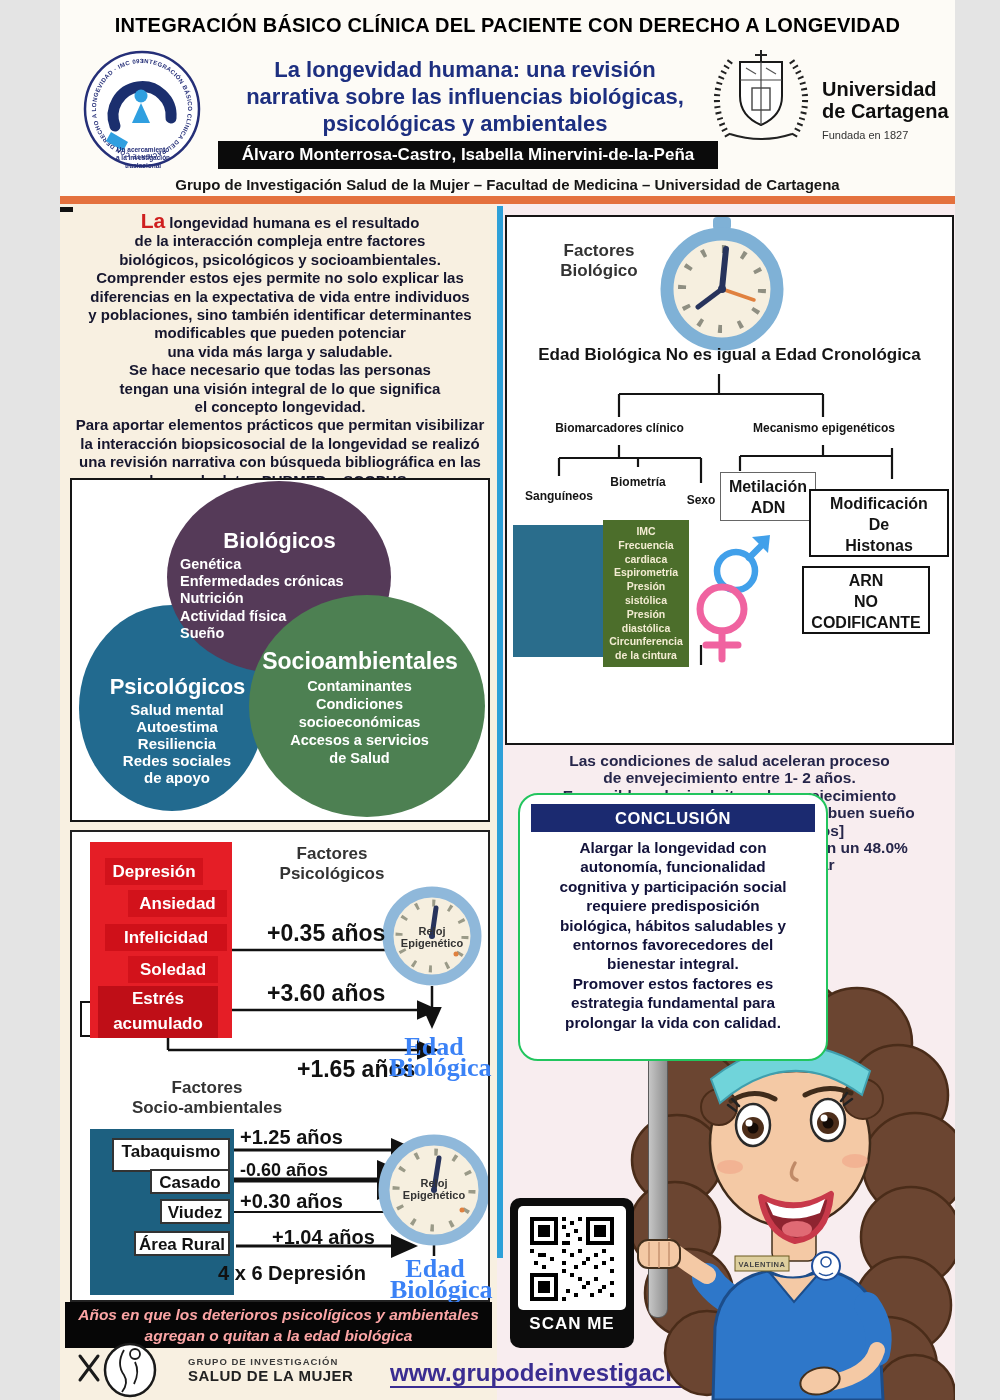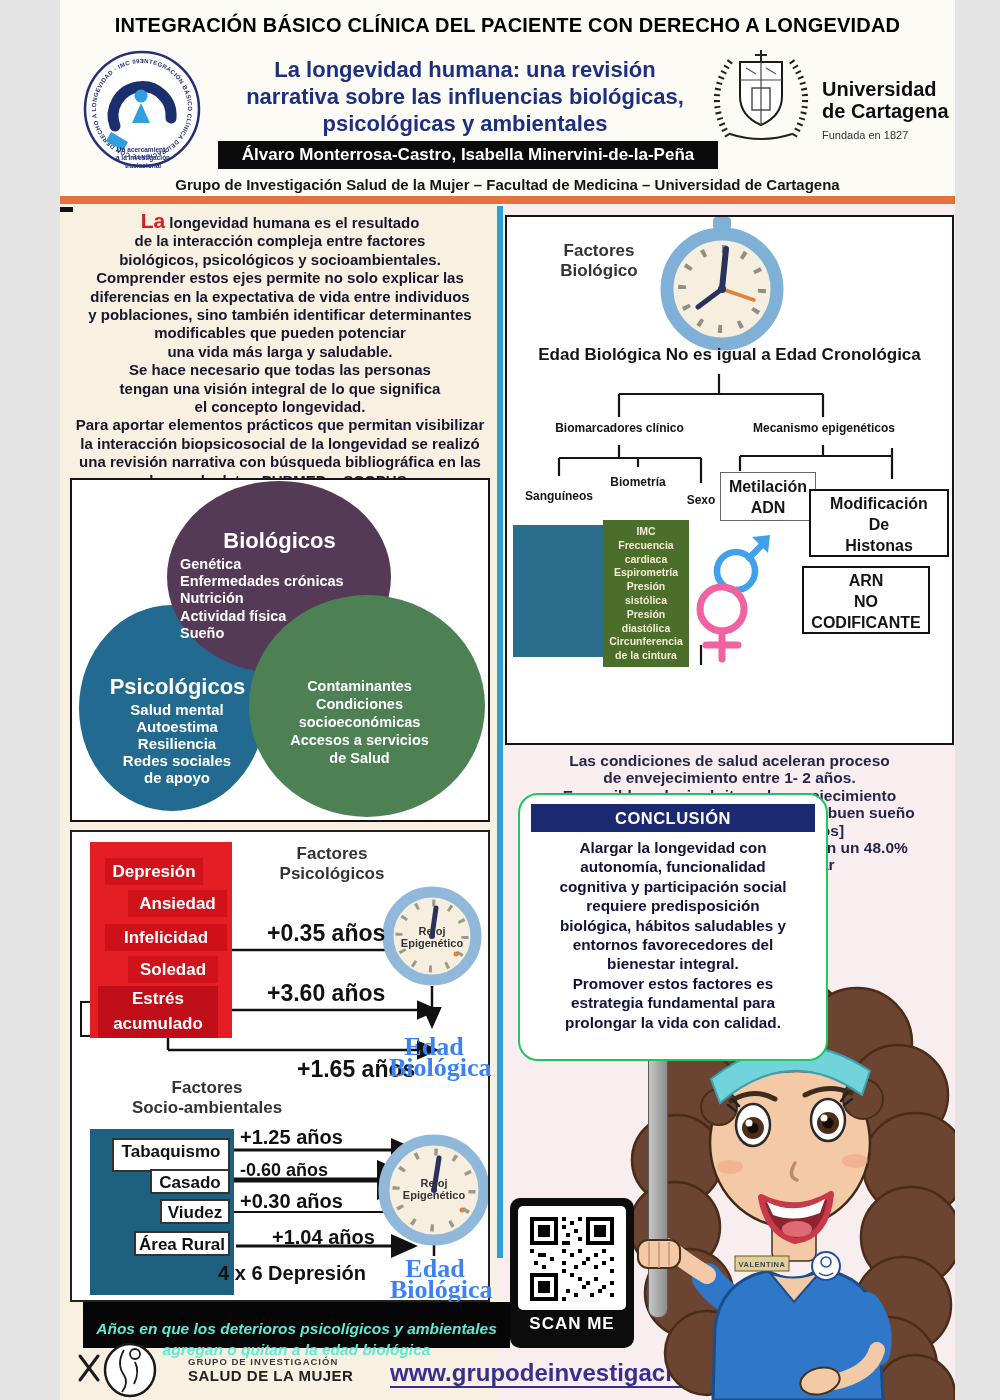--- a/index.html
+++ b/index.html
@@ -28,21 +28,21 @@
   .factors-box{left:10px;top:830px;width:420px;height:472px;background:#fff;border:2px solid #222;box-sizing:border-box;}
   .red-backdrop{left:18px;top:10px;width:142px;height:196px;background:#e51e26;}
   .stack-row{color:#fff;font-weight:800;font-size:17px;text-align:center;line-height:27px;}
   .hx{font-weight:800;color:#333;font-size:17px;line-height:20px;}
   .yrs{font-weight:800;color:#111;font-size:23px;}
   .clock-lbl{font-weight:800;color:#333;font-size:11px;line-height:12px;}
   .edad{font-weight:800;color:#3b82f6;font-size:26px;line-height:21px;font-family:Liberation Serif, serif;}
   .teal-box{left:18px;top:297px;width:144px;height:166px;background:#1d6080;}
   .srow{background:#fff;border:2px solid #333;box-sizing:border-box;font-size:17px;font-weight:800;color:#111;text-align:center;line-height:23px;}
   .sval{font-weight:800;color:#111;font-size:20px;}
-  .banner{left:23px;top:1302px;width:427px;height:46px;background:#060606;color:#5eead4;font-size:15.5px;font-weight:700;font-style:italic;line-height:21px;padding-top:16px;box-sizing:border-box;}
+  .banner{left:5px;top:1302px;width:427px;height:46px;background:#060606;color:#fca5a5;font-size:15.5px;font-weight:700;font-style:italic;line-height:21px;padding-top:2px;box-sizing:border-box;}
   .bio-panel{left:445px;top:215px;width:449px;height:530px;background:#fff;border:2px solid #151515;box-sizing:border-box;}
   .treelbl{font-weight:800;color:#141414;font-size:12px;}
   .wbox{background:#fff;font-weight:800;color:#141414;font-size:16px;line-height:21px;box-sizing:border-box;text-align:center;}
   .blood-teal{left:6px;top:308px;width:92px;height:132px;background:#2a6d8c;}
   .blood-red{left:16px;top:316px;width:76px;height:115px;background:#cb2127;color:#f7eed6;font-size:10.5px;font-weight:800;line-height:13.2px;padding-top:5px;box-sizing:border-box;}
   .biom-green{left:96px;top:303px;width:86px;height:147px;background:#4c6e2b;color:#f3ecd2;font-size:10.5px;font-weight:800;line-height:13.8px;padding-top:5px;box-sizing:border-box;}
   .aging{left:445px;top:752px;width:449px;font-size:15.5px;font-weight:800;color:#26264a;line-height:17.4px;}
   .sign{left:458px;top:793px;width:310px;height:268px;background:#fff;border:2px solid #22c55e;border-radius:20px;box-sizing:border-box;z-index:30;}
   .sign-head{margin:9px 11px 0 11px;height:28px;background:#1b2a70;color:#fff;font-size:16.5px;font-weight:800;letter-spacing:.5px;line-height:28px;text-align:center;}
   .sign-body{padding:6px 12px;font-size:15.3px;font-weight:800;color:#12123a;line-height:19.4px;text-align:center;}
@@ -135,20 +135,21 @@
 Enfermedades crónicas
 Nutrición
 Actividad física
 Sueño</div>
     <div class="abs venn-t ctr" style="left:18px;top:194px;width:175px;font-size:22px;">Psicológicos</div>
     <div class="abs ctr pre" style="left:20px;top:221px;width:170px;font-size:15px;font-weight:700;color:#fff;line-height:17px;">Salud mental
 Autoestima
 Resiliencia
 Redes sociales
 de apoyo</div>
+    <div class="abs venn-t ctr" style="left:183px;top:168px;width:210px;font-size:23px;">Socioambientales</div>
     <div class="abs ctr pre" style="left:195px;top:197px;width:185px;font-size:14.5px;font-weight:700;color:#fff;line-height:18px;">Contaminantes
 Condiciones
 socioeconómicas
 Accesos a servicios
 de Salud</div>
   </div>
 
   <div class="abs factors-box">
     <svg width="416" height="468" viewBox="0 0 416 468" style="position:absolute;left:0;top:0;">
       <defs>

